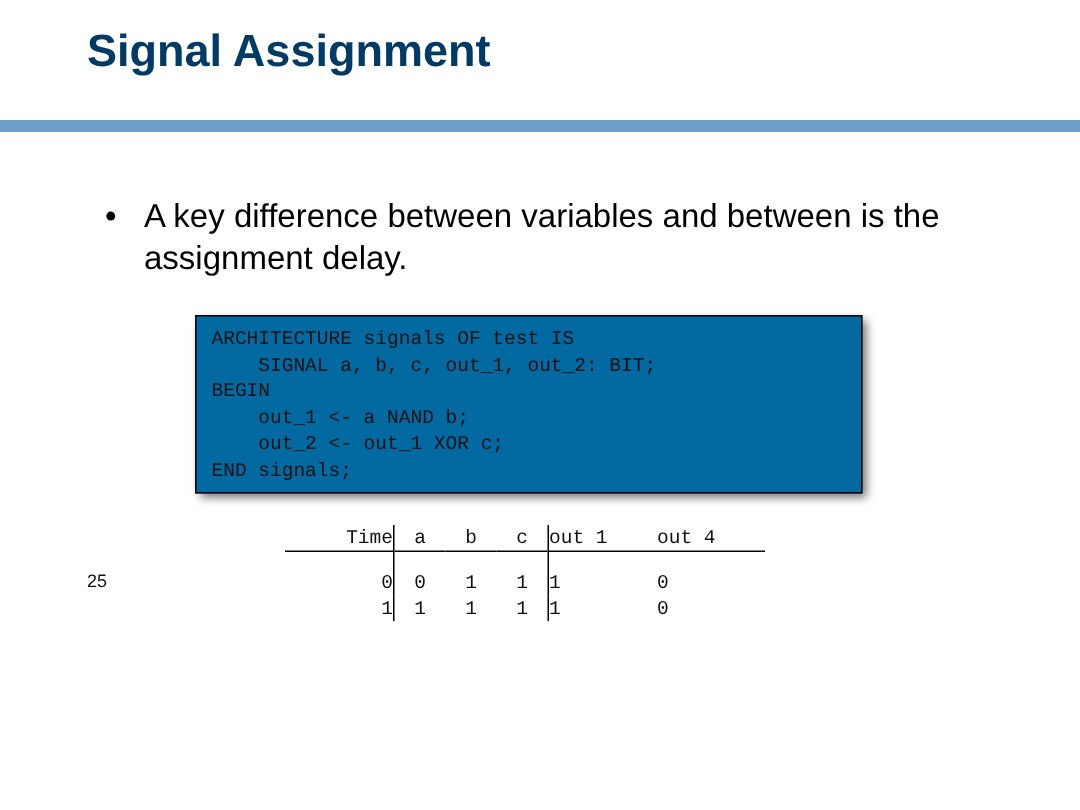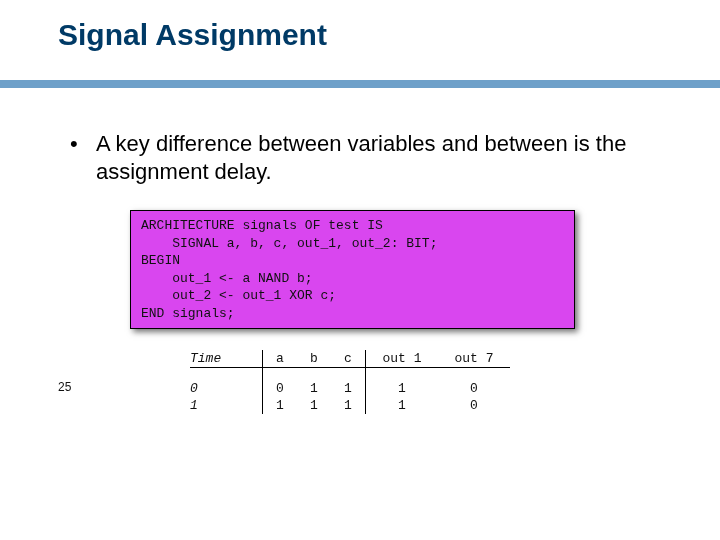--- a/index.html
+++ b/index.html
@@ -53,21 +53,21 @@
     font-size: 22px;
   }
   .codebox-wrap {
     position: absolute;
     top: 210px;
     left: 130px;
     width: 445px;
   }
   .codebox {
     position: relative;
-    background: #d946ef;
+    background: #0369a1;
     border: 1px solid #000;
     box-shadow: 3px 3px 6px rgba(0,0,0,0.55);
     padding: 6px 10px 6px 10px;
     font-family: "Courier New", Courier, monospace;
     font-size: 13px;
     line-height: 1.35;
     white-space: pre;
     color: #111;
   }
   .timing {
@@ -79,23 +79,23 @@
     color: #111;
   }
   .timing table {
     border-collapse: collapse;
   }
   .timing th, .timing td {
     padding: 1px 0;
     font-weight: normal;
     text-align: center;
   }
-  .timing .col-time { width: 72px; text-align: left; font-style: italic; }
+  .timing .col-time { width: 72px; text-align: right; }
   .timing .col-bit  { width: 34px; text-align: center; }
-  .timing .col-out  { width: 72px; text-align: center; }
+  .timing .col-out  { width: 72px; text-align: left; }
   .timing .vsep { border-left: 1px solid #000; }
   .timing .hsep td, .timing .hsep th { border-top: 1px solid #000; }
   .timing .gap td { height: 10px; }
   .pagenum {
     position: absolute;
     left: 58px;
     bottom: 22px;
     font-size: 12px;
     color: #111;
   }
@@ -126,21 +126,21 @@
 
   <div class="timing">
     <table>
       <tbody>
           <tr>
         <th class="col-time">Time</th>
         <th class="col-bit vsep">a</th>
         <th class="col-bit">b</th>
         <th class="col-bit">c</th>
         <th class="col-out vsep">out 1</th>
-        <th class="col-out">out 7</th>
+        <th class="col-out">out 4</th>
       </tr>
       <tr class="hsep gap">
         <td class="col-time"></td>
             <td class="col-bit vsep"></td>
             <td class="col-bit"></td>
             <td class="col-bit"></td>
             <td class="col-out vsep"></td>
             <td class="col-out"></td>
       </tr>
       <tr>

